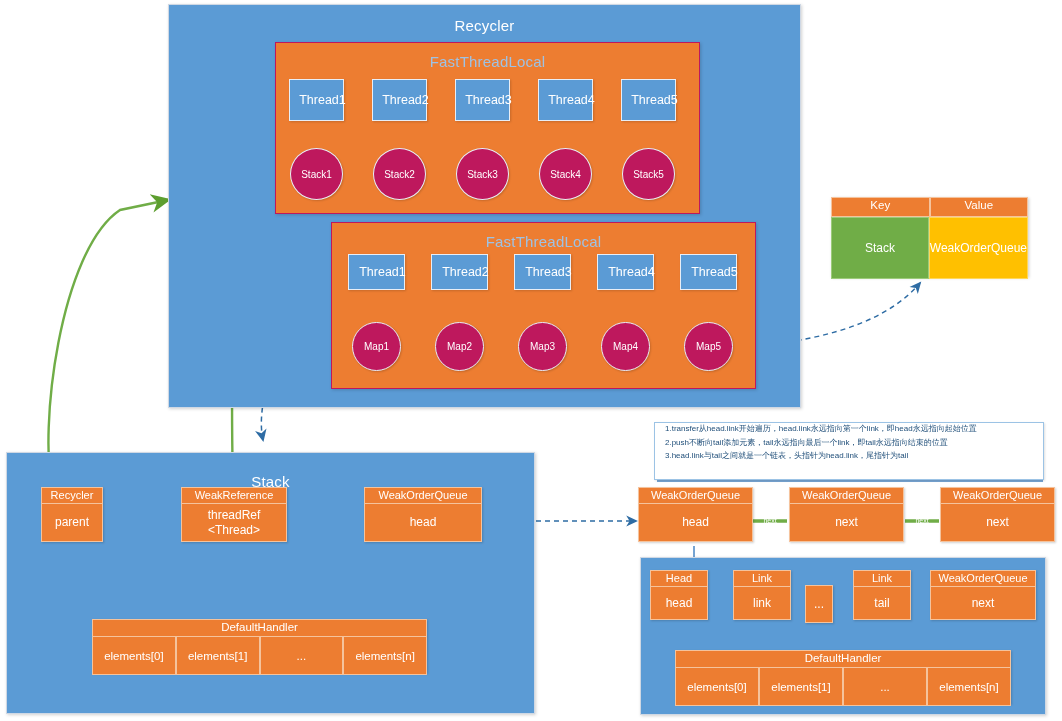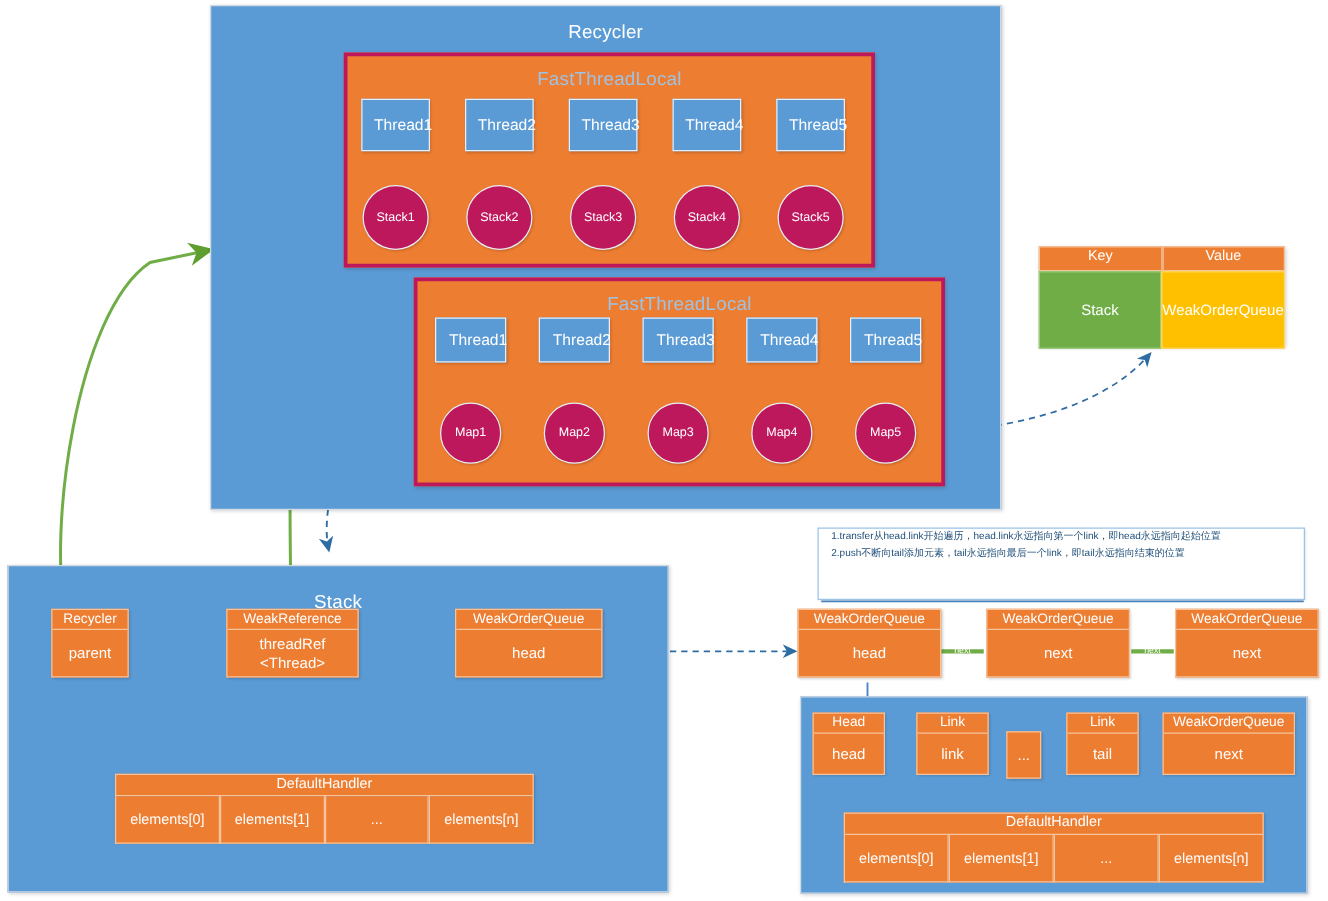--- a/index.html
+++ b/index.html
@@ -9,21 +9,21 @@
     -webkit-font-smoothing:antialiased;
   }
   .abs{position:absolute;box-sizing:border-box;}
 
   
   .bluepanel{
     background:#5b9bd5;border:1px solid #cfd8e4;
     box-shadow:1px 1px 3px rgba(0,0,0,.18);
   }
   .orangepanel{
-    background:#ed7d31;border:3px solid #be185d;
+    background:#ed7d31;border:1px solid #be185d;
     box-shadow:1px 1px 3px rgba(0,0,0,.18);
   }
   .panel-title{
     position:absolute;left:0;right:0;text-align:center;
     color:#ffffff;font-size:15px;letter-spacing:.2px;
   }
   .panel-title.dim{color:#9ec2e4;}
 
   
   .nodebox{
@@ -279,20 +279,21 @@
     <div>elements[0]</div>
     <div>elements[1]</div>
     <div>...</div>
     <div>elements[n]</div>
   </div>
 </div>
 
 <div class="abs notebox" style="left:654px;top:422px;width:390px;height:58px;">
   <p>1.transfer从head.link开始遍历，head.link永远指向第一个link，即head永远指向起始位置</p>
   <p>2.push不断向tail添加元素，tail永远指向最后一个link，即tail永远指向结束的位置</p>
+  <p>3.head.link与tail之间就是一个链表，头指针为head.link，尾指针为tail</p>
 </div>
 
 <div class="abs classbox" style="left:638px;top:487px;width:115px;height:55px;">
   <div class="hdr">WeakOrderQueue</div>
   <div class="body">head</div>
 </div>
 <div class="abs classbox" style="left:789px;top:487px;width:115px;height:55px;">
   <div class="hdr">WeakOrderQueue</div>
   <div class="body">next</div>
 </div>

